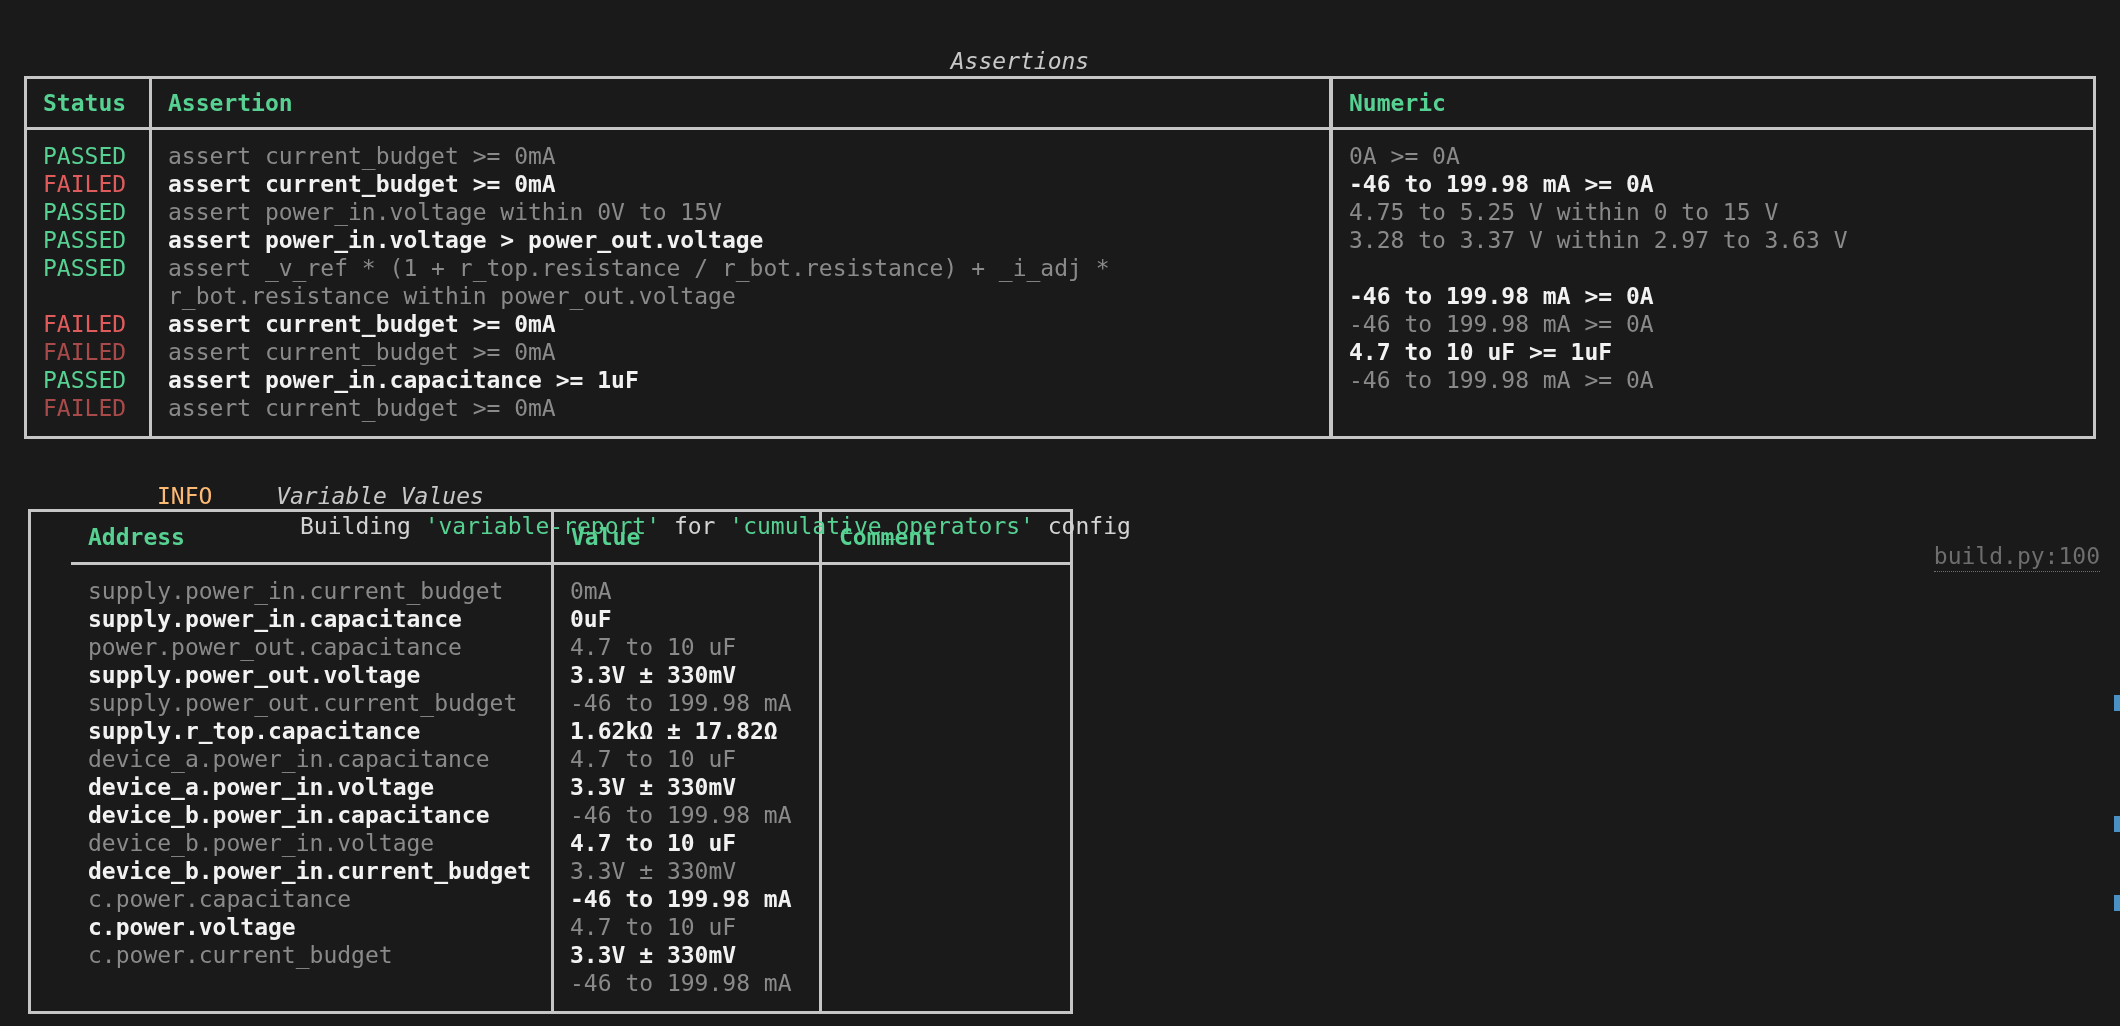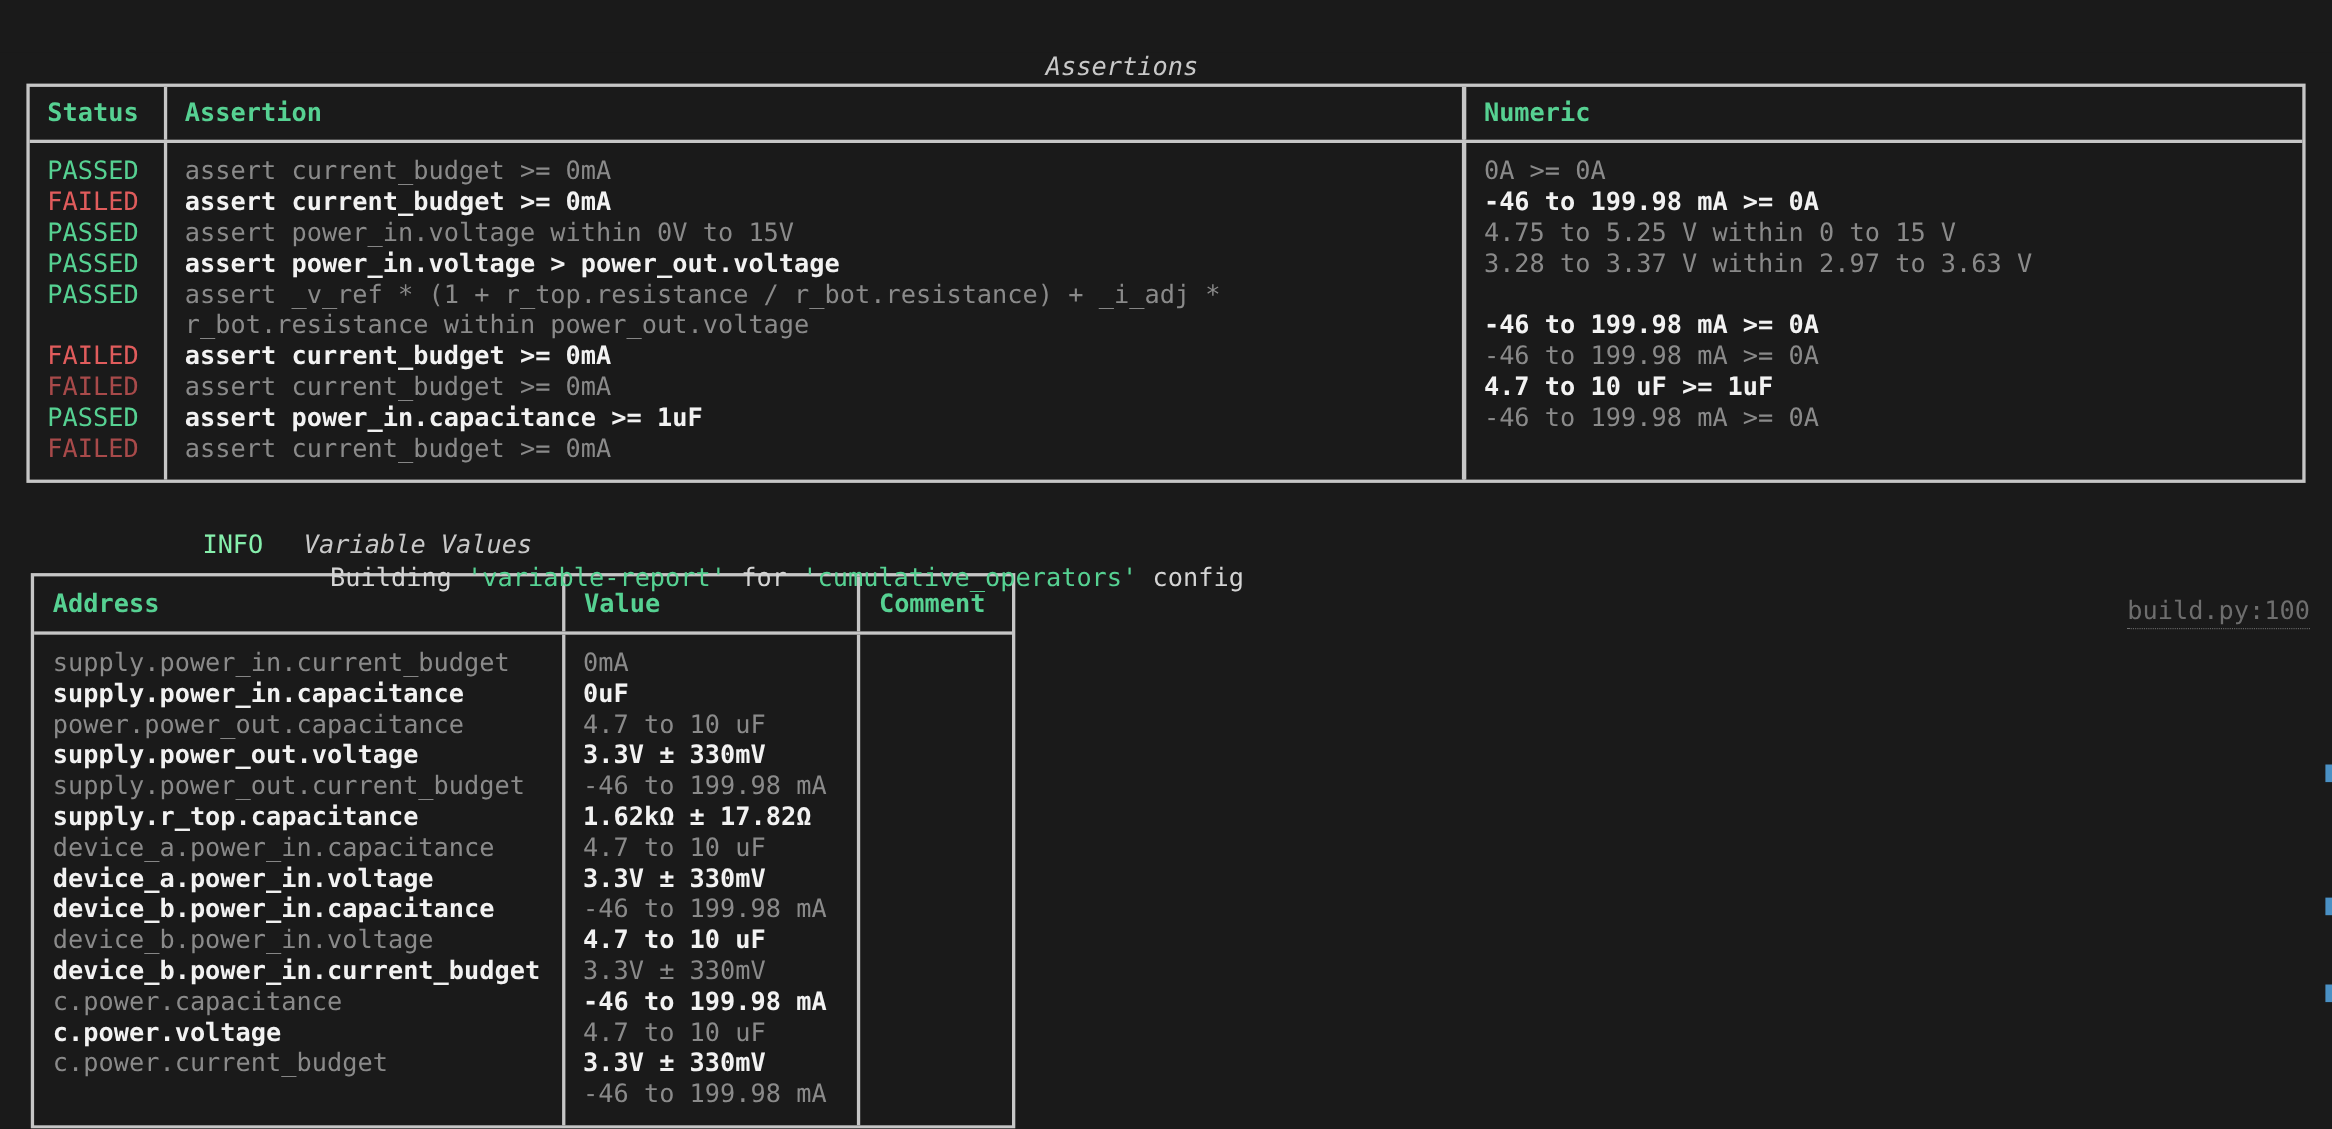--- a/index.html
+++ b/index.html
@@ -90,35 +90,36 @@
 
   
   .logline {
     position: relative;
     margin: 12px 0 0 0;
     height: 30px;
     font-size: 23px;
     line-height: 30px;
     white-space: pre;
   }
-  .log-level { color: #86efac; position: absolute; left: 184px; }
+  .log-level { color: #fdba74; position: absolute; left: 157px; }
   .log-msg   { position: absolute; left: 300px; color: #d4d4d4; }
   .log-str   { color: #56d192; }
   .log-src   {
     position: absolute; right: 20px;
     color: #6e6e6e;
     border-bottom: 1px dotted #6e6e6e;
   }
 
   
   .vv-wrap {
-    margin: 12px 24px 0 28px;
+    margin: 0 24px 0 28px;
     border: 3px solid #c6c6c6;
     box-sizing: border-box;
-    width: 895px;
+    width: 1045px;
+    padding-left: 40px;
   }
   .vv-grid {
     display: grid;
     grid-template-columns: 480px 268px 141px;
     width: 100%;
     box-sizing: border-box;
   }
   .vv-hdr {
     color: #56d192;
     font-weight: bold;

